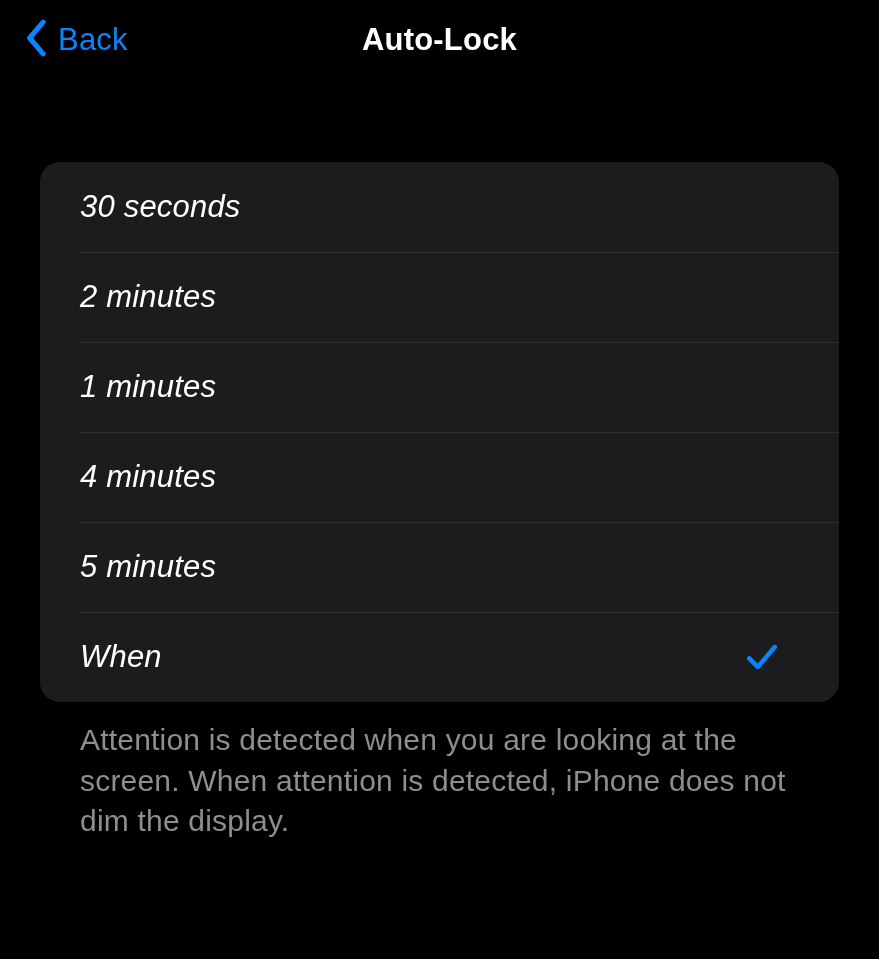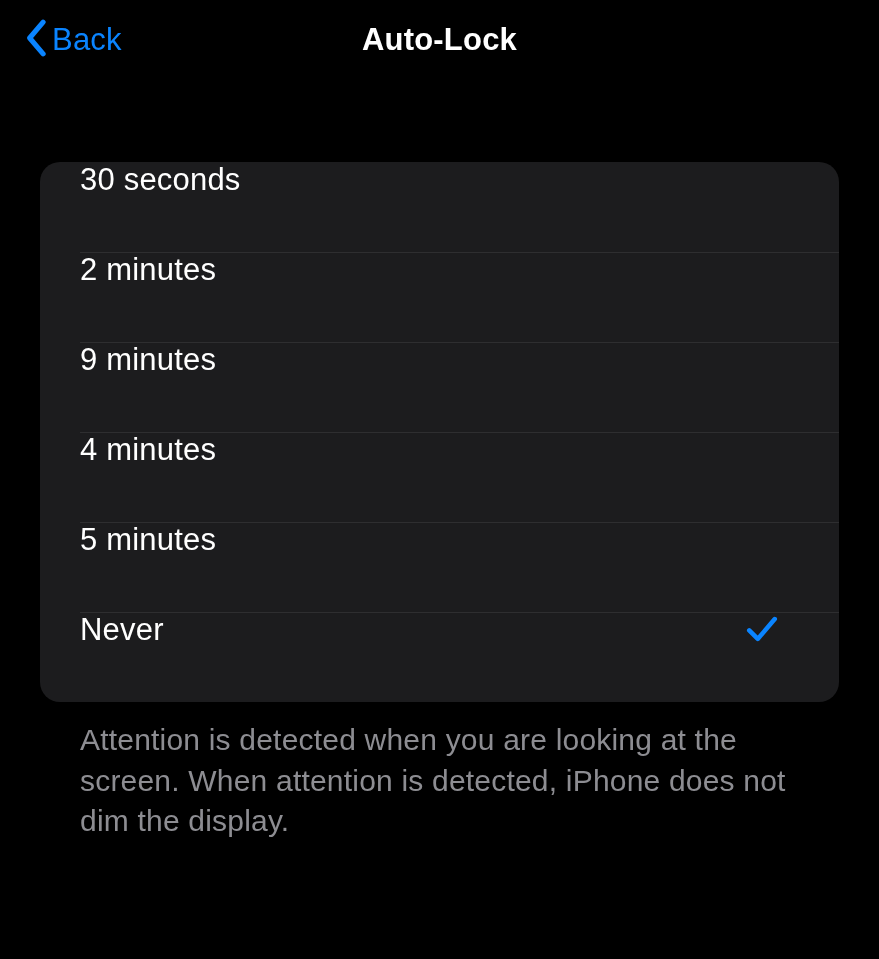--- a/index.html
+++ b/index.html
@@ -23,21 +23,21 @@
       align-items: center;
       justify-content: center;
     }
     .back-btn {
       position: absolute;
       left: 22px;
       top: 50%;
       transform: translateY(-50%);
       display: flex;
       align-items: center;
-      gap: 2px;
+      gap: 8px;
       color: #0a84ff;
       cursor: pointer;
       user-select: none;
     }
     .back-btn svg {
       width: 28px;
       height: 38px;
     }
     .back-label {
       font-size: 31px;
@@ -54,26 +54,28 @@
       padding: 0 40px;
       margin-top: 82px;
     }
     .option-group {
       background: #1c1c1e;
       border-radius: 20px;
       overflow: hidden;
     }
     .option-row {
       display: flex;
+      align-items: center;
       justify-content: space-between;
       height: 90px;
       padding: 0 60px 0 40px;
       cursor: pointer;
       user-select: none;
       position: relative;
+      font-style: italic;
     }
     .option-row + .option-row::before {
       content: "";
       position: absolute;
       top: 0;
       left: 40px;
       right: 0;
       height: 1px;
       background: #3a3a3c;
       opacity: 0.6;
@@ -126,36 +128,36 @@
 
     </div>
 
 
     <div class="option-row">
       <span class="option-label">2 minutes</span>
 
     </div>
 
     <div class="option-row">
-      <span class="option-label">9 minutes</span>
+      <span class="option-label">1 minutes</span>
 
     </div>
 
     <div class="option-row">
       <span class="option-label">4 minutes</span>
 
     </div>
 
     <div class="option-row">
       <span class="option-label">5 minutes</span>
 
     </div>
 
     <div class="option-row">
-      <span class="option-label">Never</span>
+      <span class="option-label">When</span>
       <span class="check-icon">
         <svg viewBox="0 0 24 24" fill="none">
             <path d="M3 13 L9 19 L21 5" stroke="currentColor" stroke-width="3.2" stroke-linecap="round" stroke-linejoin="round"></path>
           </svg>
       </span>
     </div>
 
   </div>
 
   <div class="footer-text">Attention is detected when you are looking at the screen. When attention is detected, iPhone does not dim the display.</div>

